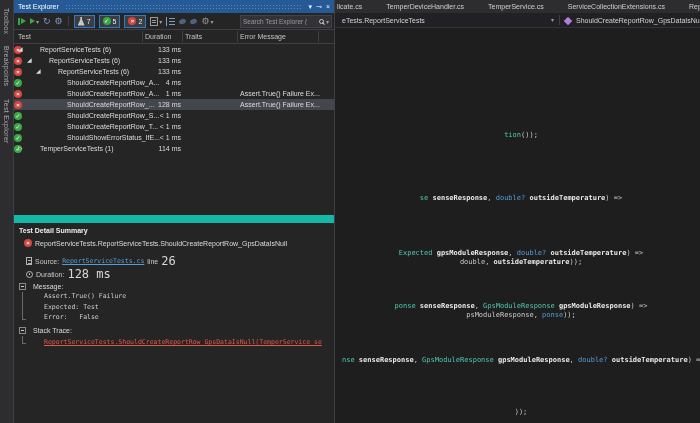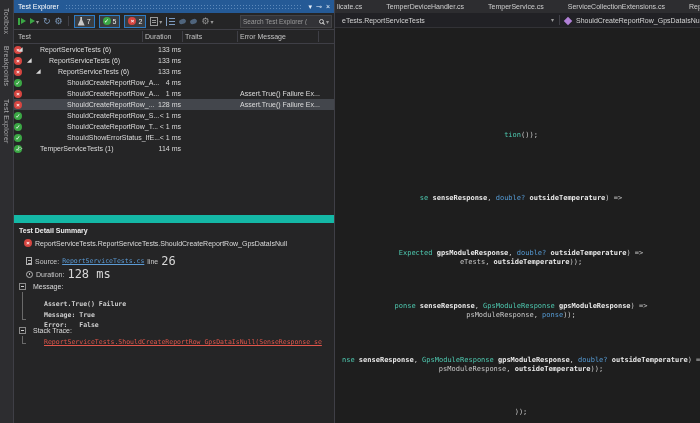--- a/index.html
+++ b/index.html
@@ -77,21 +77,21 @@
   .slink { color:#5B9BD5; text-decoration:underline; font-family:"DejaVu Sans Mono","Liberation Mono",monospace; font-size:6.5px; cursor:pointer; }
   .docicon { width:6px; height:8px; border:1px solid #B5B5B5; position:relative; }
   .docicon::after { content:""; position:absolute; left:1px; right:0px; top:2px; height:4px;
     background:repeating-linear-gradient(#B5B5B5 0 1px, transparent 1px 2.5px); }
   .clockicon { width:7px; height:7px; border:1px solid #B5B5B5; border-radius:50%; position:relative; }
   .clockicon::after { content:""; position:absolute; left:2px; top:1px; width:1px; height:2px; background:#B5B5B5; }
   .blkhead { position:absolute; left:5px; display:flex; align-items:center; gap:7px; }
   .bmsg { top:60px; } .bstk { top:104px; }
   .colbox { width:7px; height:7px; border:1px solid #8A8A8A; position:relative; flex:0 0 auto; }
   .colbox::after { content:""; position:absolute; left:1px; right:1px; top:2px; border-top:1px solid #CFCFCF; }
-  .mlines { position:absolute; top:76px; left:30px;font-weight:bold; }
+  .mlines { position:absolute; top:68px; left:30px; }
   .mline { height:10.5px; line-height:10.5px; white-space:pre; font-family:"DejaVu Sans Mono","Liberation Mono",monospace; font-size:6.5px; color:#CFCFCF; }
   .bracket { position:absolute; left:8px; width:4px; border-left:1px solid #6A6A6A; border-bottom:1px solid #6A6A6A; }
   .bk1 { top:69px; height:28px; } .bk2 { top:113px; height:8px; }
   .stklink { position:absolute; top:115px; left:30px; right:2px; overflow:hidden; white-space:nowrap;
     color:#E2564B; text-decoration:underline; font-family:"DejaVu Sans Mono","Liberation Mono",monospace; font-size:6.5px; cursor:pointer; }
 
   
   .editor { position:absolute; left:334px; top:0; right:0; bottom:0; background:#1E1E1E; border-left:1px solid #3F3F46; }
   .tabsbar { position:absolute; left:0; top:0; right:0; height:13px; background:#2D2D30; display:flex; overflow:hidden; }
   .etab { font-size:7px; color:#CFCFCF; line-height:13px; padding:0 12px; white-space:nowrap; }
@@ -216,29 +216,29 @@
         <span class="glabel">Duration:</span>
         <span class="mono">128 ms</span>
       </div>
       <div class="blkhead bmsg">
         <span class="colbox"></span>
         <span>Message:</span>
       </div>
       <div class="bracket bk1"></div>
       <div class="mlines">
           <div class="mline">Assert.True() Failure</div>
-          <div class="mline">Message: True</div>
+          <div class="mline">Expected: Test</div>
           <div class="mline">Error:   False</div>
         </div>
       <div class="blkhead bstk">
         <span class="colbox"></span>
         <span>Stack Trace:</span>
       </div>
       <div class="bracket bk2"></div>
-      <a class="stklink">ReportServiceTests.ShouldCreateReportRow_GpsDataIsNull(SenseResponse se</a>
+      <a class="stklink">ReportServiceTests.ShouldCreateReportRow_GpsDataIsNull(TemperService se</a>
     </div>
   </div>
 
   <div class="editor">
     <div class="tabsbar">
         <span class="etab">licate.cs</span>
         <span class="etab">TemperDeviceHandler.cs</span>
         <span class="etab">TemperService.cs</span>
         <span class="etab">ServiceCollectionExtensions.cs</span>
         <span class="etab">Rep</span>
@@ -247,21 +247,20 @@
       <span class="navtype">eTests.ReportServiceTests</span>
       <span class="navcaret">▾</span>
       <span class="navsep"></span>
       <span class="methodicon"></span>
       <span class="navmember">ShouldCreateReportRow_GpsDataIsNull(Sen</span>
     </div>
     <div class="codearea">
         <div class="cl" style="top: 103px;"><span class="c-type">tion</span><span class="c-plain">());</span></div>
         <div class="cl" style="top: 166px;"><span class="c-type">se </span><span class="c-param">senseResponse</span><span class="c-plain">, </span><span class="c-kw">double?</span><span class="c-plain"> </span><span class="c-param">outsideTemperature</span><span class="c-plain">) =&gt;</span></div>
         <div class="cl" style="top: 221px;"><span class="c-type">Expected </span><span class="c-param">gpsModuleResponse</span><span class="c-plain">, </span><span class="c-kw">double?</span><span class="c-plain"> </span><span class="c-param">outsideTemperature</span><span class="c-plain">) =&gt;</span></div>
-        <div class="cl" style="top: 230px;"><span class="c-plain">eTests, </span><span class="c-param">outsideTemperature</span><span class="c-plain">));</span></div>
+        <div class="cl" style="top: 230px;"><span class="c-plain">double, </span><span class="c-param">outsideTemperature</span><span class="c-plain">));</span></div>
         <div class="cl" style="top: 274px;"><span class="c-type">ponse </span><span class="c-param">senseResponse</span><span class="c-plain">, </span><span class="c-type">GpsModuleResponse </span><span class="c-param">gpsModuleResponse</span><span class="c-plain">) =&gt;</span></div>
         <div class="cl" style="top: 283px;"><span class="c-plain">psModuleResponse, </span><span class="c-kw">ponse</span><span class="c-plain">));</span></div>
         <div class="cl" style="top: 328px;"><span class="c-type">nse </span><span class="c-param">senseResponse</span><span class="c-plain">, </span><span class="c-type">GpsModuleResponse </span><span class="c-param">gpsModuleResponse</span><span class="c-plain">, </span><span class="c-kw">double?</span><span class="c-plain"> </span><span class="c-param">outsideTemperature</span><span class="c-plain">) =&gt;</span></div>
-        <div class="cl" style="top: 337px;"><span class="c-plain">psModuleResponse, </span><span class="c-param">outsideTemperature</span><span class="c-plain">));</span></div>
         <div class="cl" style="top: 380px;"><span class="c-plain">));</span></div>
       </div>
   </div>
 </div>
 
 </body></html>

